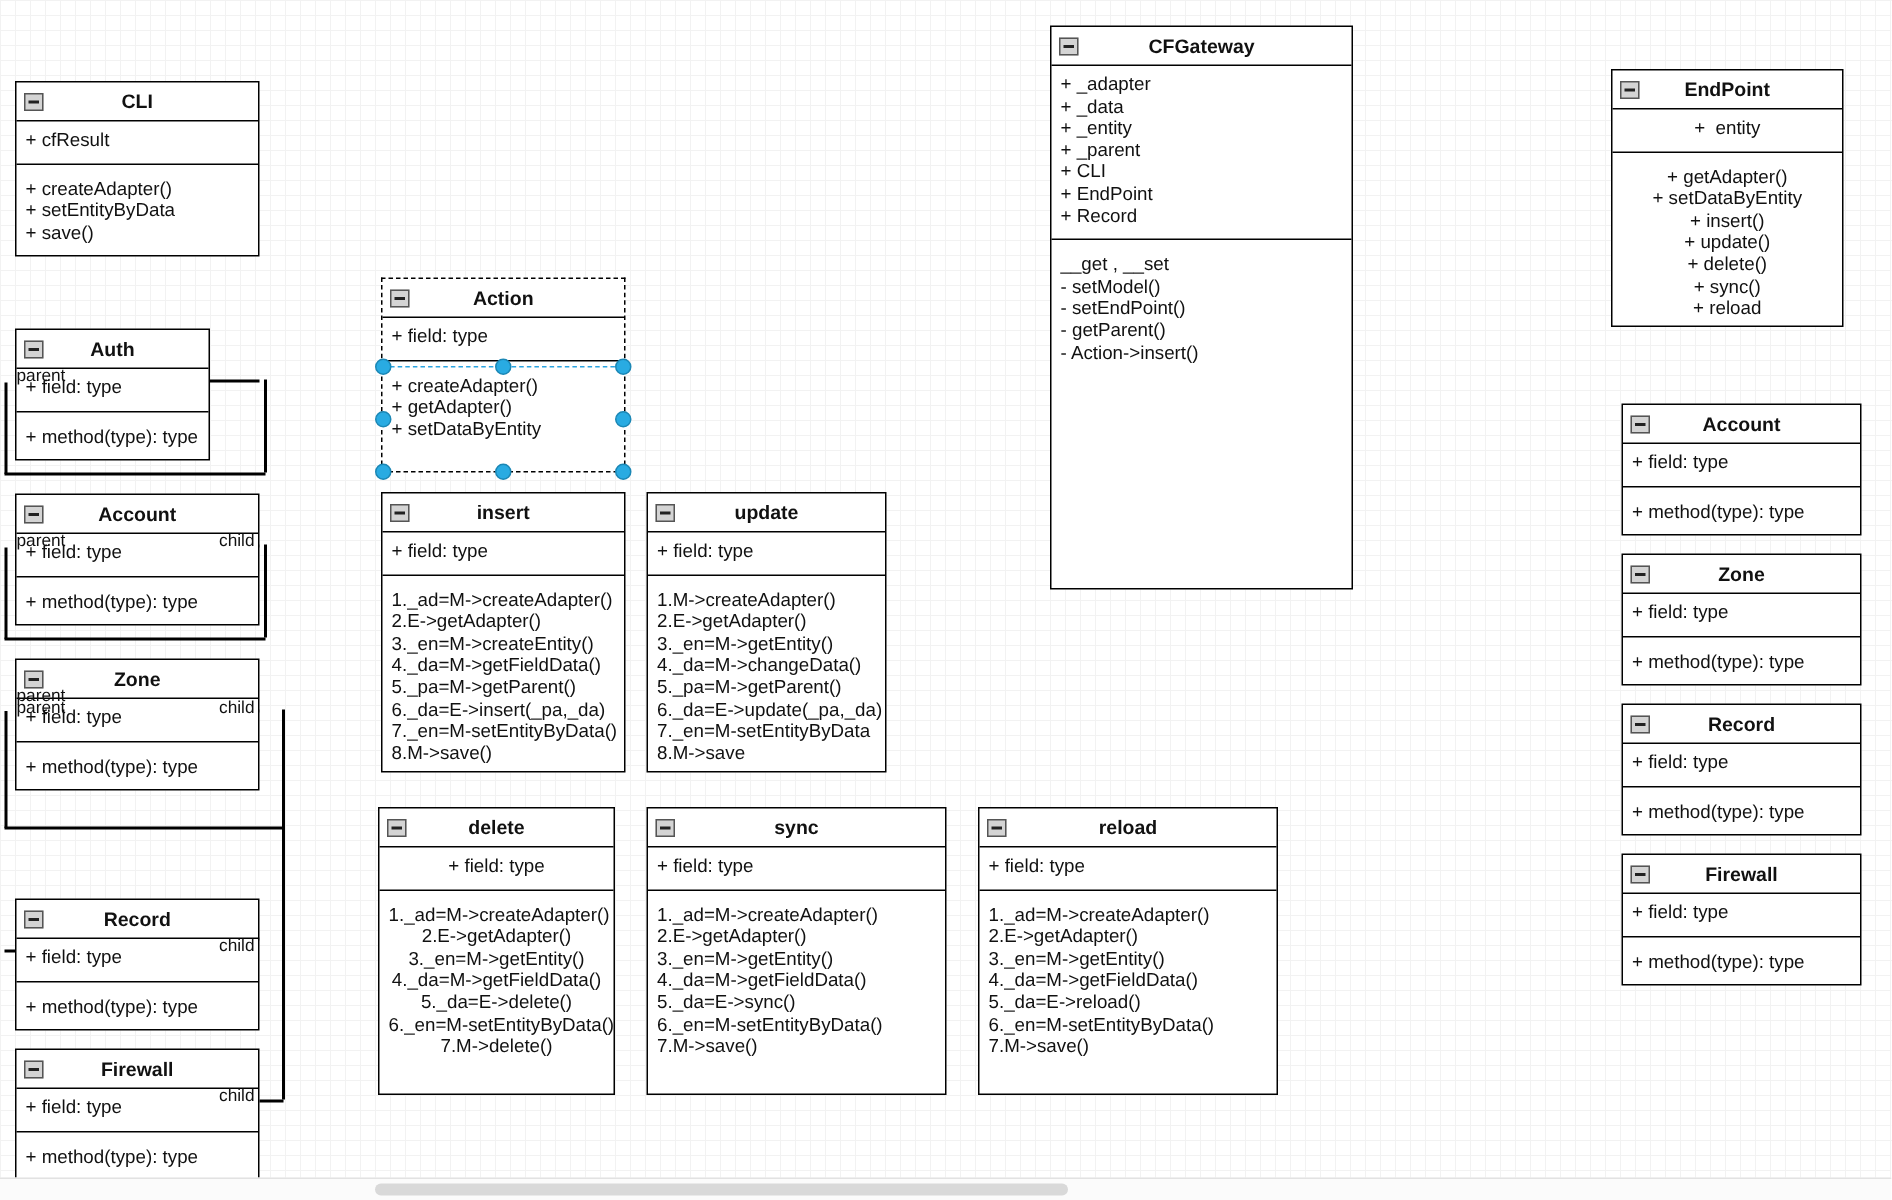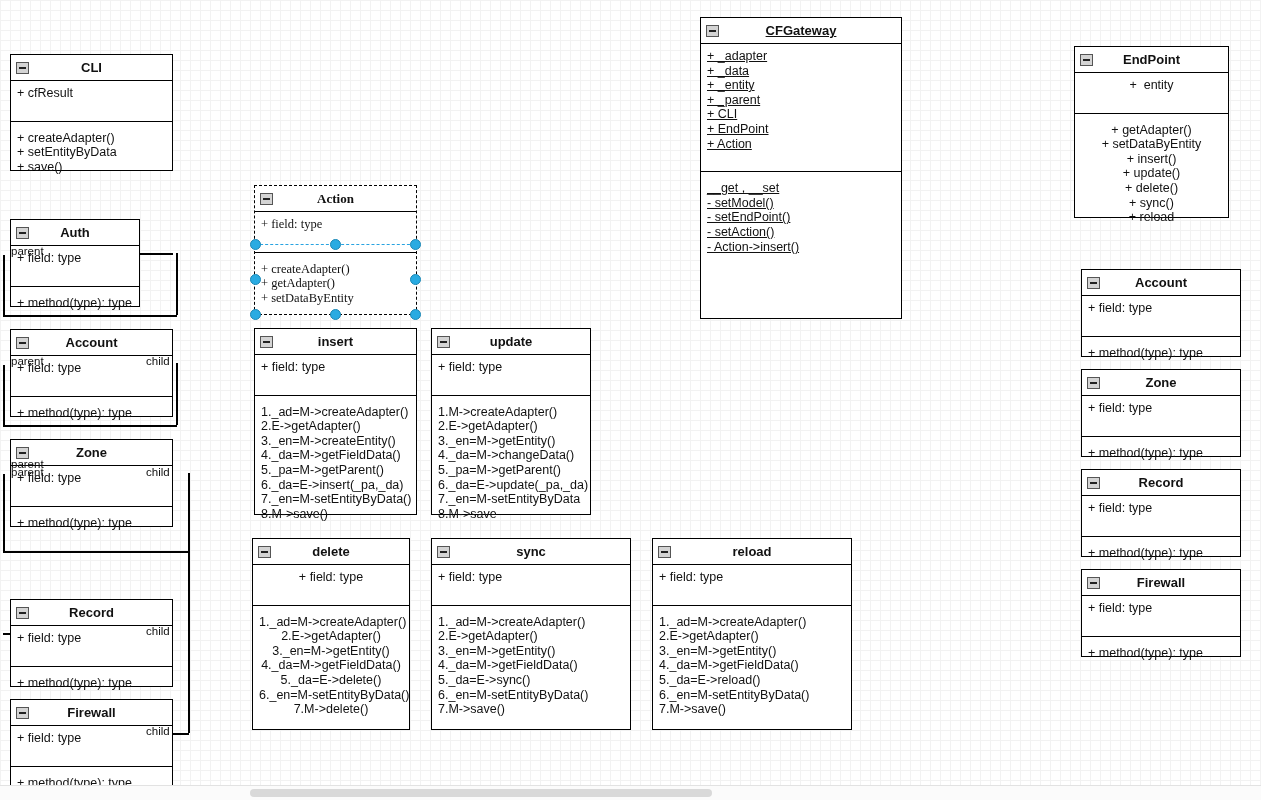--- a/index.html
+++ b/index.html
@@ -45,21 +45,21 @@
     background:#d4d4d4;
     border:1px solid #555;
     box-sizing:border-box;
   }
   .collapse-icon::after{
     content:"";position:absolute;left:2px;top:4px;
     width:7px;height:2px;background:#222;
   }
   .uml-sec{
     border-bottom:1.5px solid #000;
-    padding:5px 6px 20px 6px;
+    padding:5px 6px 8px 6px;
     box-sizing:border-box;
   }
   .uml-sec:last-child{border-bottom:none;}
   .uml-sec.noborder{border-bottom:none;}
   .uml-line{ line-height:14.6px; white-space:pre; }
   .pad-top{ padding-top:9px; }
   .sel-dash{
     position:absolute;border-top:1.5px dashed #29a3e0;
     z-index:10;
   }
@@ -128,39 +128,39 @@
       </div>
       <div class="uml-sec">
         <div class="uml-line">+ cfResult</div>
       </div>
       <div class="uml-sec noborder pad-top">
         <div class="uml-line">+ createAdapter()</div>
         <div class="uml-line">+ setEntityByData</div>
         <div class="uml-line">+ save()</div>
       </div>
     </div>
-    <div class="umlbox" style="left: 700px; top: 17px; width: 202px; height: 302px; text-decoration: underline;">
+    <div class="umlbox" style="left: 700px; top: 17px; width: 202px; height: 376px;">
       <div class="uml-title">
         <span class="collapse-icon"></span>
         <span>CFGateway</span>
       </div>
       <div class="uml-sec">
         <div class="uml-line">+ _adapter</div>
         <div class="uml-line">+ _data</div>
         <div class="uml-line">+ _entity</div>
         <div class="uml-line">+ _parent</div>
         <div class="uml-line">+ CLI</div>
         <div class="uml-line">+ EndPoint</div>
-        <div class="uml-line">+ Action</div>
+        <div class="uml-line">+ Record</div>
       </div>
       <div class="uml-sec noborder pad-top">
         <div class="uml-line">__get , __set</div>
         <div class="uml-line">- setModel()</div>
         <div class="uml-line">- setEndPoint()</div>
-        <div class="uml-line">- setAction()</div>
+        <div class="uml-line">- getParent()</div>
         <div class="uml-line">- Action-&gt;insert()</div>
       </div>
     </div>
     <div class="umlbox" style="left: 1074px; top: 46px; width: 155px; height: 172px; text-align: center;">
       <div class="uml-title">
         <span class="collapse-icon"></span>
         <span>EndPoint</span>
       </div>
       <div class="uml-sec">
         <div class="uml-line">+  entity</div>
@@ -168,21 +168,21 @@
       <div class="uml-sec noborder pad-top">
         <div class="uml-line">+ getAdapter()</div>
         <div class="uml-line">+ setDataByEntity</div>
         <div class="uml-line">+ insert()</div>
         <div class="uml-line">+ update()</div>
         <div class="uml-line">+ delete()</div>
         <div class="uml-line">+ sync()</div>
         <div class="uml-line">+ reload</div>
       </div>
     </div>
-    <div class="umlbox" style="left: 254px; top: 185px; width: 163px; height: 130px; border-style: dashed; font-family: Liberation Serif, serif;">
+    <div class="umlbox" style="left: 254px; top: 185px; width: 163px; height: 130px; border-style: dashed;">
       <div class="uml-title">
         <span class="collapse-icon"></span>
         <span>Action</span>
       </div>
       <div class="uml-sec">
         <div class="uml-line">+ field: type</div>
       </div>
       <div class="uml-sec noborder pad-top">
         <div class="uml-line">+ createAdapter()</div>
         <div class="uml-line">+ getAdapter()</div>

